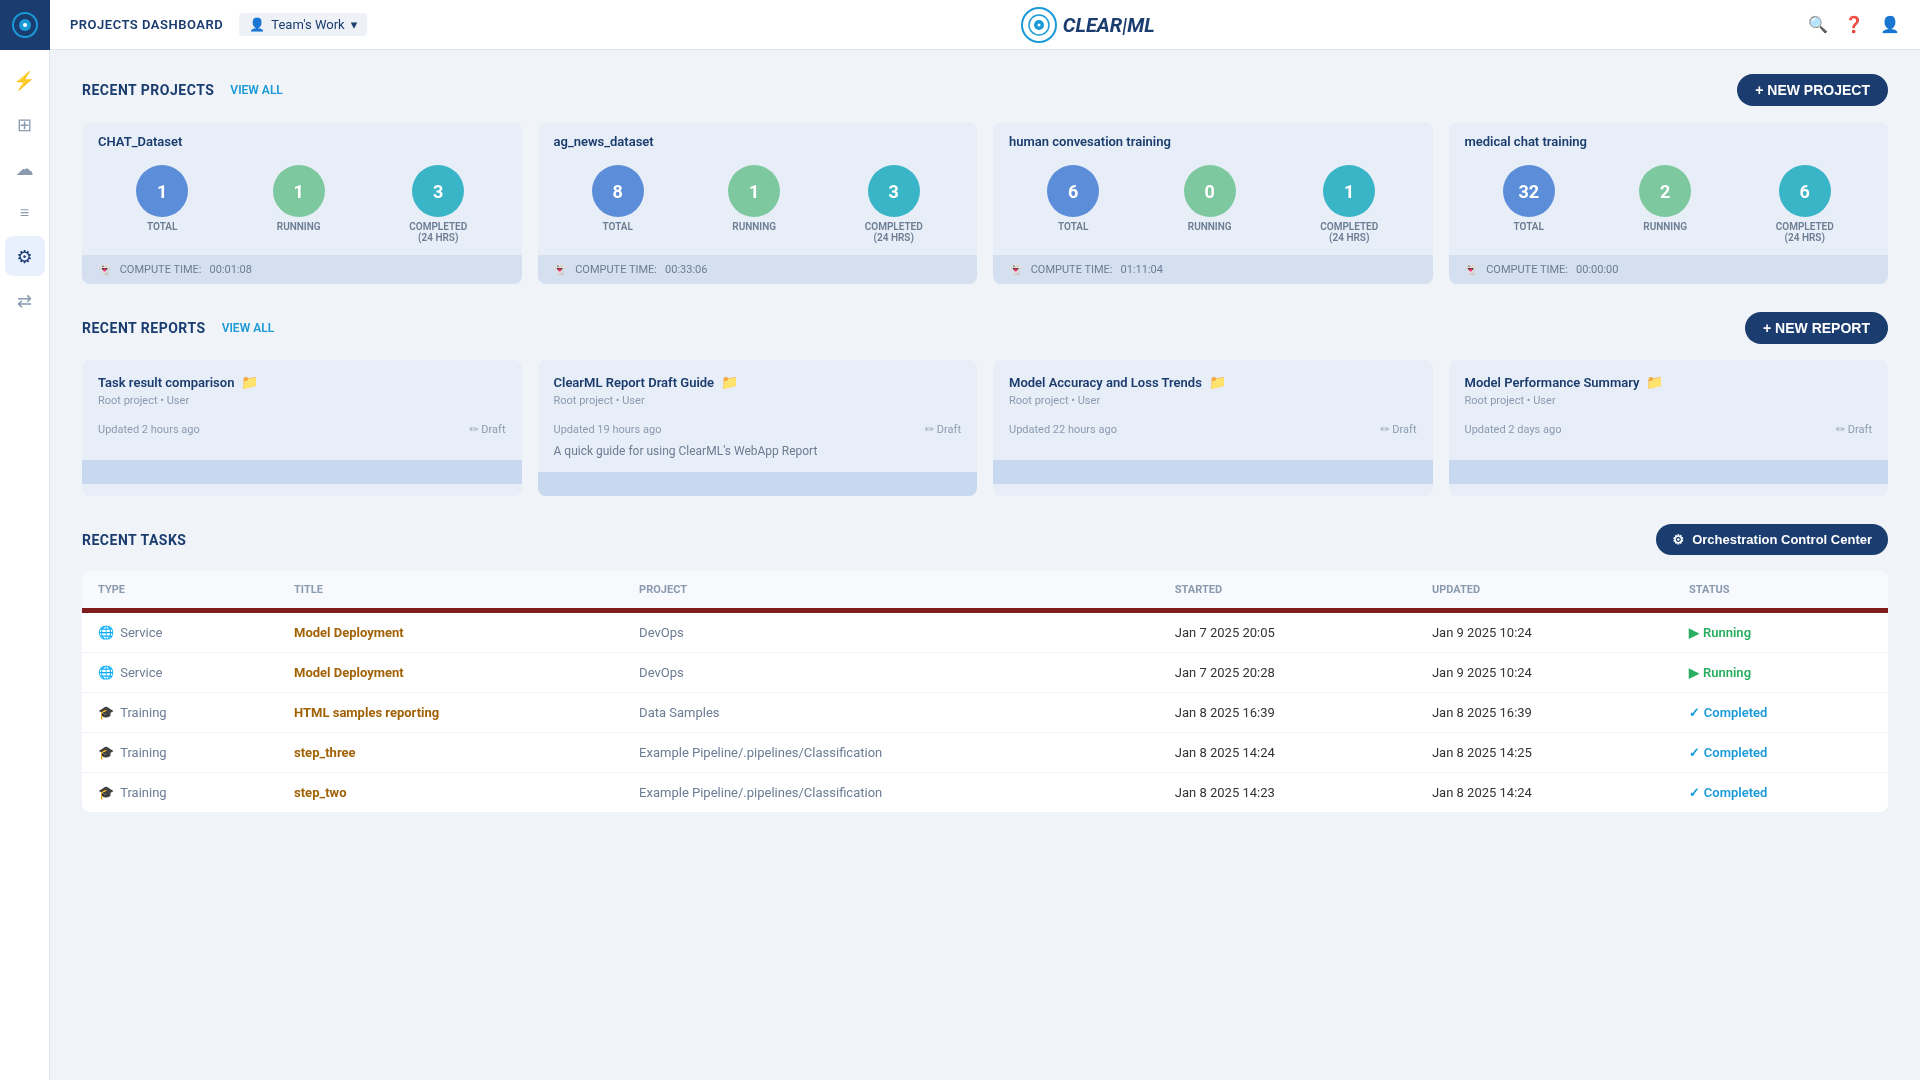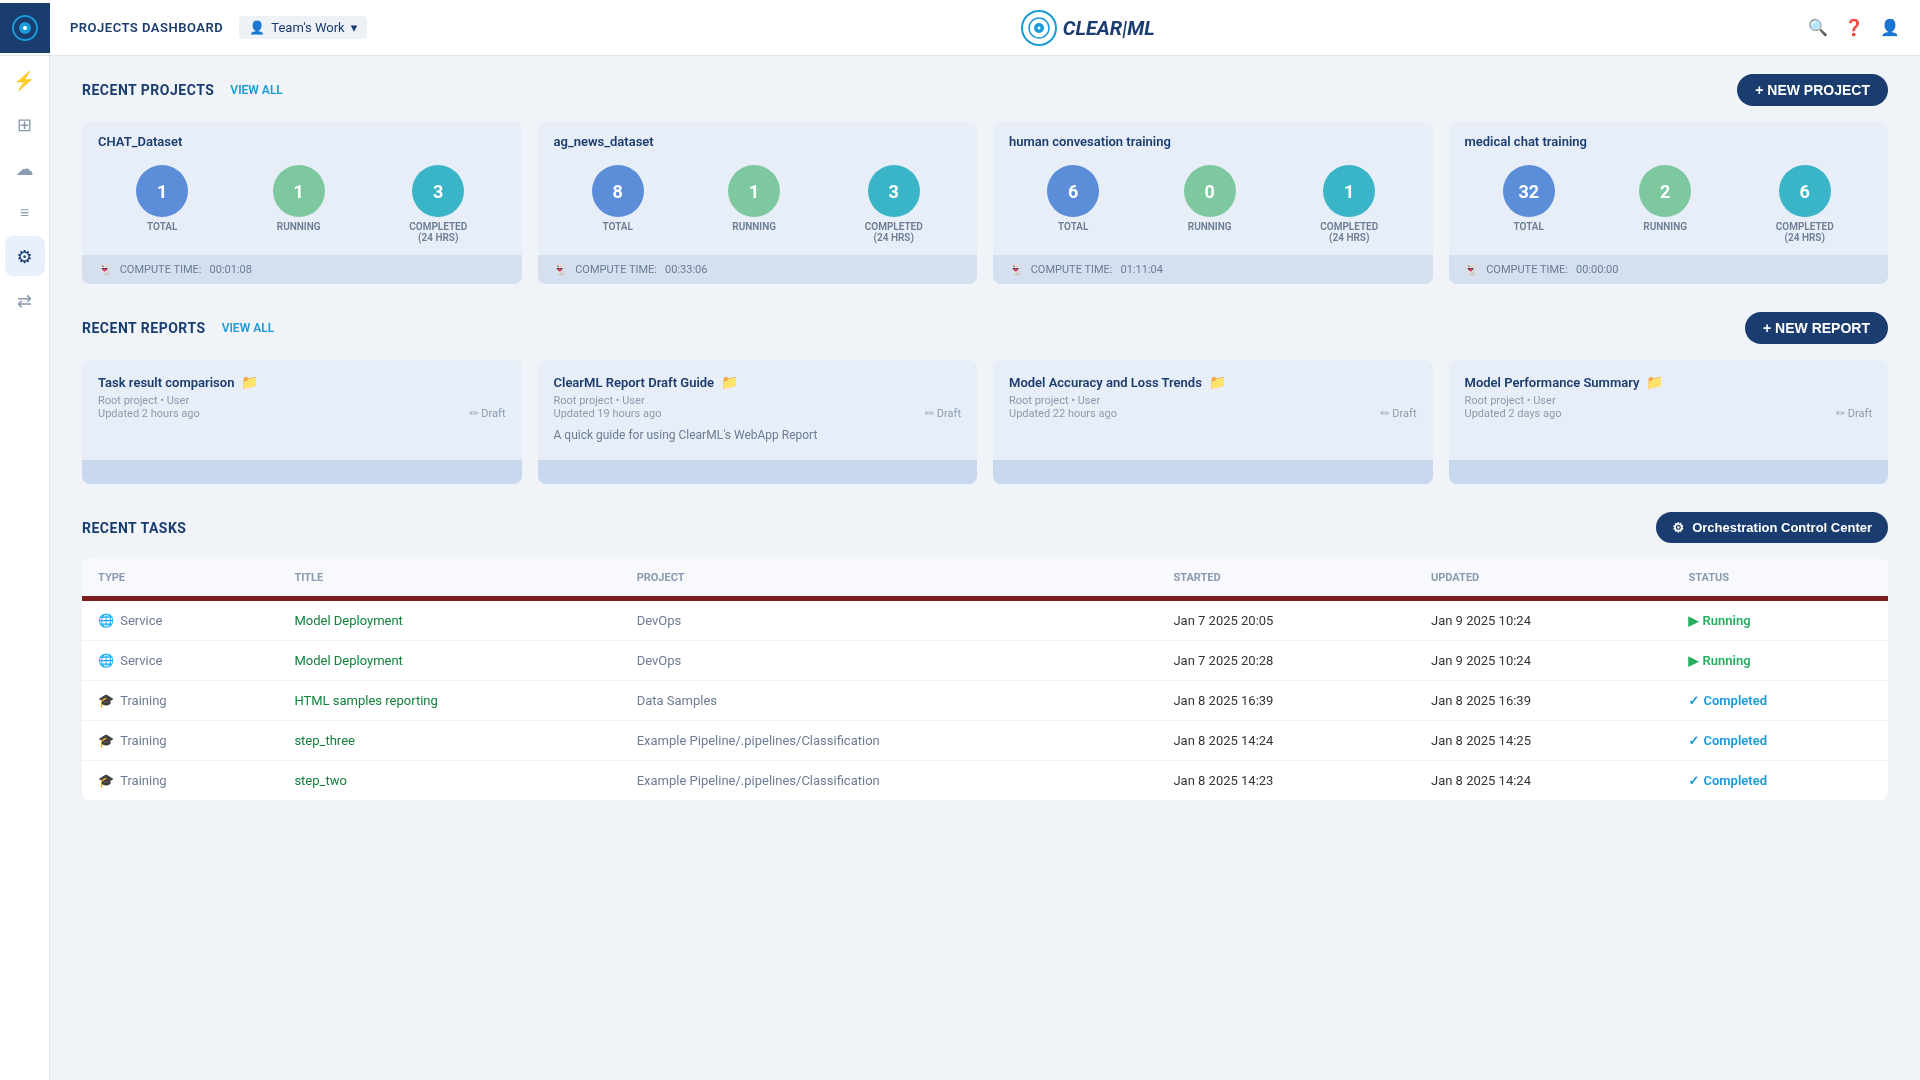--- a/index.html
+++ b/index.html
@@ -1,20 +1,20 @@
 <!DOCTYPE html>
 <html><head>
   <meta charset="utf-8">
   <style>
     * { box-sizing: border-box; margin: 0; padding: 0; }
     body { font-family: -apple-system, BlinkMacSystemFont, 'Segoe UI', Roboto, sans-serif; background: #f0f4f8; color: #333; font-size: 13px; }
     
     
     .topnav {
-      position: fixed; top: 0; left: 0; right: 0; height: 56px;
+      position: fixed; top: 0; left: 0; right: 0; height: 50px;
       background: #fff; border-bottom: 1px solid #e0e6ed;
       display: flex; align-items: center; z-index: 100;
     }
     .topnav-logo-area {
       width: 50px; height: 50px; background: #1a3c6e;
       display: flex; align-items: center; justify-content: center;
       flex-shrink: 0;
     }
     .topnav-logo-area svg { width: 28px; height: 28px; }
     .topnav-left {
@@ -118,21 +118,21 @@
 
     
     .report-card {
       background: #e8eef7; border-radius: 8px; overflow: hidden;
     }
     .report-card-body { padding: 14px 16px; min-height: 100px; }
     .report-card-title {
       font-size: 13px; font-weight: 600; color: #1a3c6e; margin-bottom: 4px;
       display: flex; align-items: center; gap: 7px;
     }
-    .report-meta { font-size: 11px; color: #8a9bb0; margin-bottom: 0; }
+    .report-meta { font-size: 11px; color: #8a9bb0; margin-bottom: 16px; }
     .report-updated { font-size: 11px; color: #8a9bb0; margin-bottom: 8px; display: flex; justify-content: space-between; align-items: center; }
     .report-draft { font-size: 11px; color: #8a9bb0; }
     .report-description { font-size: 12px; color: #6b7c93; margin-top: 8px; }
     .report-card-footer { background: #c8d8ee; height: 24px; }
 
     
     .tasks-section { margin-top: 4px; }
     .tasks-header {
       display: flex; align-items: center; margin-bottom: 16px;
     }
@@ -150,21 +150,21 @@
       border-bottom: 5px solid #7f1d1d; background: #f7f9fc;
     }
     .tasks-table td {
       padding: 12px 16px; font-size: 13px; color: #333;
       border-bottom: 1px solid #f0f4f8;
     }
     .tasks-table tr:last-child td { border-bottom: none; }
     .status-running { color: #27ae60; font-weight: 600; display: flex; align-items: center; gap: 4px; }
     .status-completed { color: #1a9ad7; font-weight: 600; display: flex; align-items: center; gap: 4px; }
     .task-type { display: flex; align-items: center; gap: 6px; color: #6b7c93; }
-    .task-title { font-weight: 400; color: #15803d; }
+    .task-title { font-weight: 700; color: #a16207; }
     .task-project { color: #6b7c93; }
 
     .folder-icon { font-size: 14px; color: #8a9bb0; }
   </style>
 </head>
 <body>
 
 <nav class="topnav">
   <div class="topnav-logo-area">
     <svg viewBox="0 0 28 28" fill="none">

